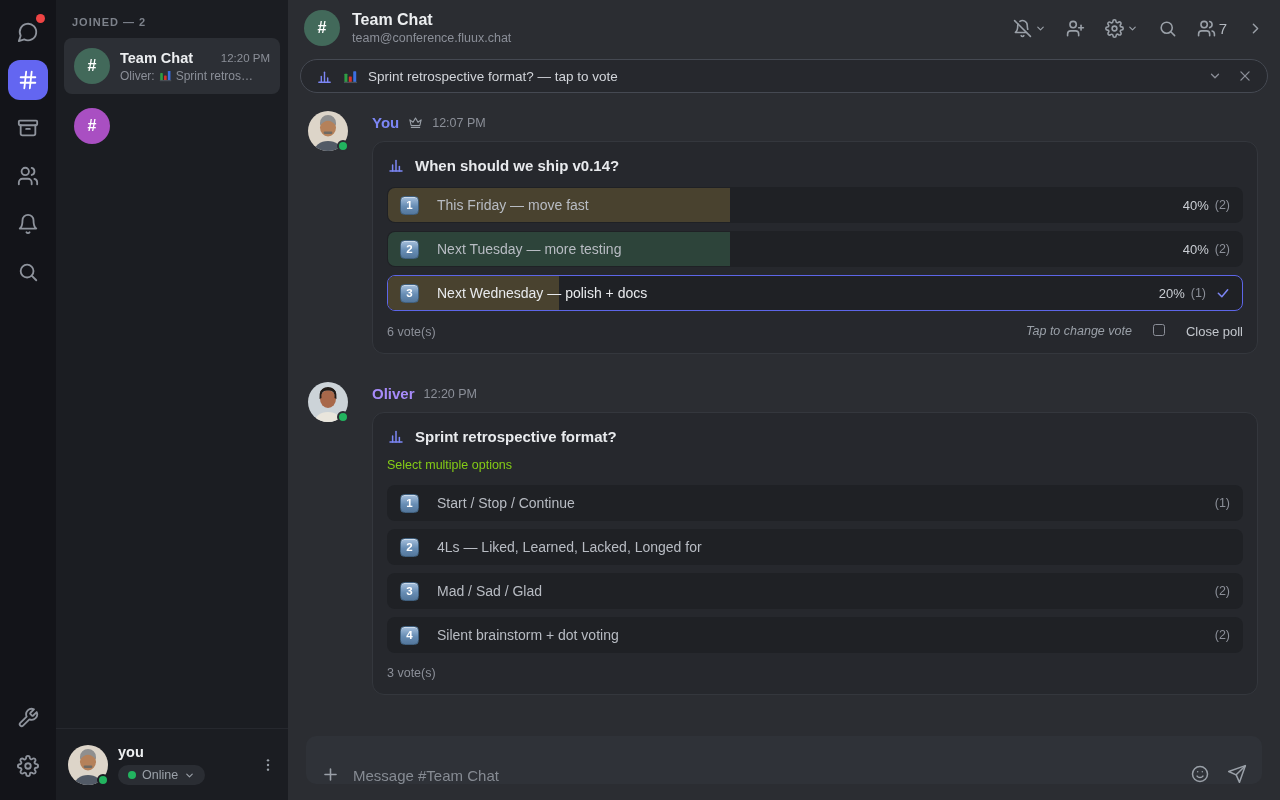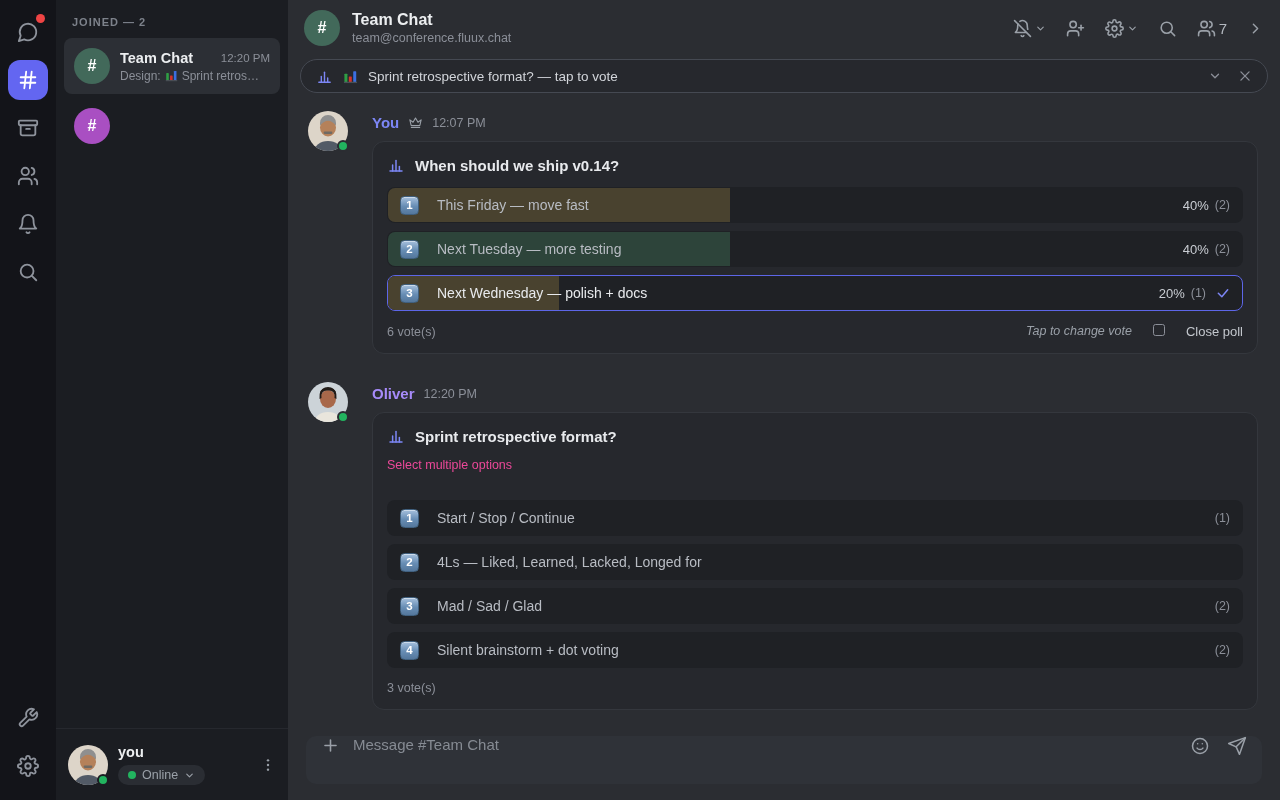--- a/index.html
+++ b/index.html
@@ -130,21 +130,21 @@
 
   .poll-card {
     background:#26282d; border:1px solid #34373d; border-radius:12px; padding:14px;
   }
   .poll-title {
     display:flex; align-items:center; gap:10px;
     font-size:15px; font-weight:700; color:#e8eaed; margin-bottom:13px;
   }
   .chart-icon { color:#7c86f5; flex-shrink:0; }
   .poll-desc { font-size:13.5px; color:#b9bdc4; margin:-3px 0 10px 0; }
-  .poll-mode { font-size:12.5px; color:#ec4899; margin-bottom:28px; }
+  .poll-mode { font-size:12.5px; color:#84cc16; margin-bottom:13px; }
 
   .poll-option {
     position:relative; background:#1f2125; border:1.5px solid transparent;
     border-radius:8px; height:36px; display:flex; align-items:center;
     padding:0 12px; margin-bottom:8px; overflow:hidden; cursor:pointer;
   }
   .poll-option.selected { border-color:#5d66e8; }
   .fill { position:absolute; left:0; top:0; bottom:0; }
   .fill.olive { background:#49422f; }
   .fill.teal { background:#2d443a; }
@@ -167,21 +167,21 @@
   .votes { font-size:12.5px; color:#8b8f98; }
   .footer-right { margin-left:auto; display:flex; align-items:flex-start; gap:21px; }
   .hint { font-size:12.5px; font-style:italic; color:#9aa0a8; }
   .checkbox { width:12px; height:12px; border:1.5px solid #8b8f98; border-radius:2.5px; cursor:pointer; }
   .close-label { font-size:13px; color:#c3c7cd; cursor:pointer; }
 
   
   .composer-wrap { padding:10px 18px 16px; flex-shrink:0; }
   .composer {
     height:48px; background:#2f3238; border-radius:10px;
-    display:flex; align-items:flex-start; gap:13px; padding:0 15px;
+    display:flex; align-items:flex-end; gap:13px; padding:0 15px;
   }
   .composer input {
     flex:1; background:transparent; border:none; outline:none;
     font-size:15px; color:#d7dade; font-family:"Liberation Sans", sans-serif;
   }
   .composer input::placeholder { color:#868b93; }
   .composer-icons { display:flex; align-items:center; gap:17px; color:#9aa0a8; }
   .icon-btn { cursor:pointer; display:flex; }
 </style>
 </head>
@@ -264,21 +264,21 @@
   <div class="section-label">JOINED — 2</div>
 
   <div class="room-item active">
     <div class="room-avatar green">#</div>
     <div class="room-main">
       <div class="room-top">
         <span class="room-name">Team Chat</span>
         <span class="room-time">12:20 PM</span>
       </div>
       <div class="room-preview">
-        <span>Design:</span>
+        <span>Oliver:</span>
         <span>
           <svg width="13" height="13" viewBox="0 0 16 16">
               <rect x="1.5" y="5" width="3.2" height="9" rx="0.6" fill="#2f9e44"></rect>
               <rect x="6.2" y="8" width="3.2" height="6" rx="0.6" fill="#d6332a"></rect>
               <rect x="10.9" y="2.5" width="3.2" height="11.5" rx="0.6" fill="#3b6fe0"></rect>
               <rect x="1" y="13.6" width="14" height="1.4" fill="#4a4f57"></rect>
             </svg>
         </span>
         <span class="trunc">Sprint retros…</span>
       </div>

